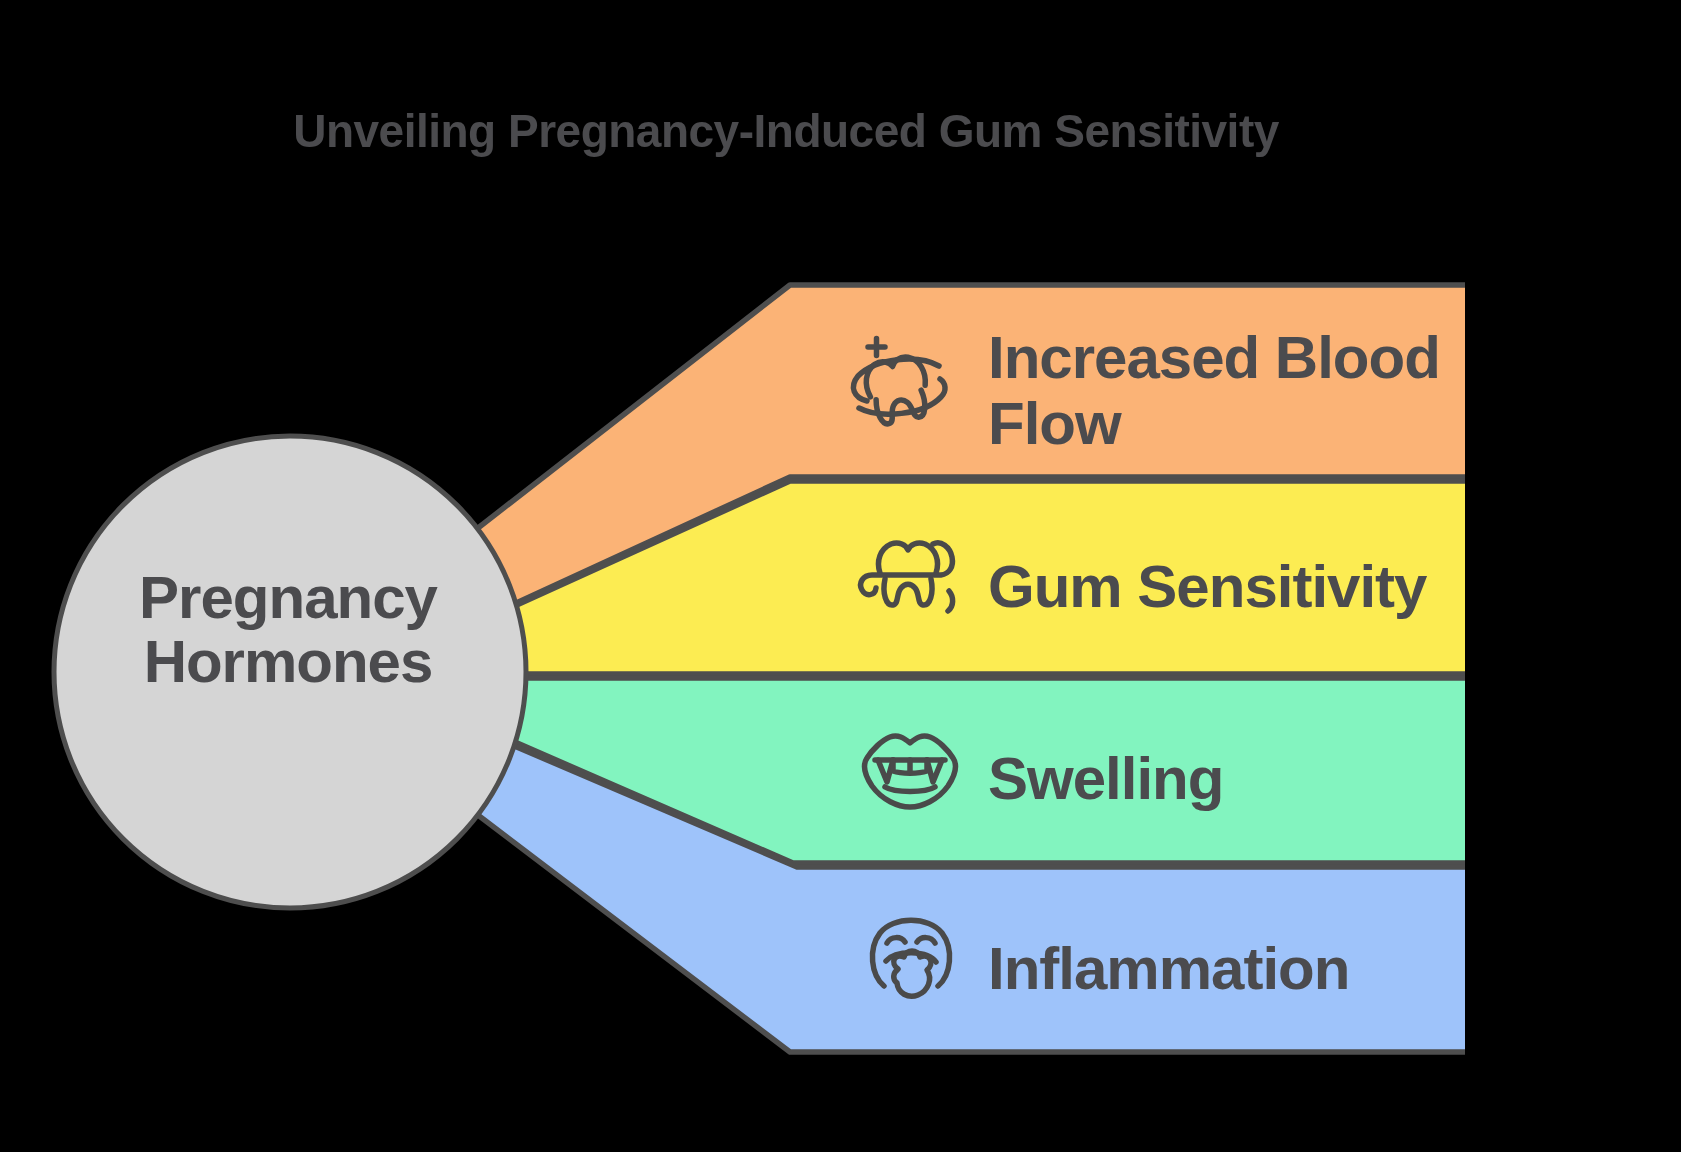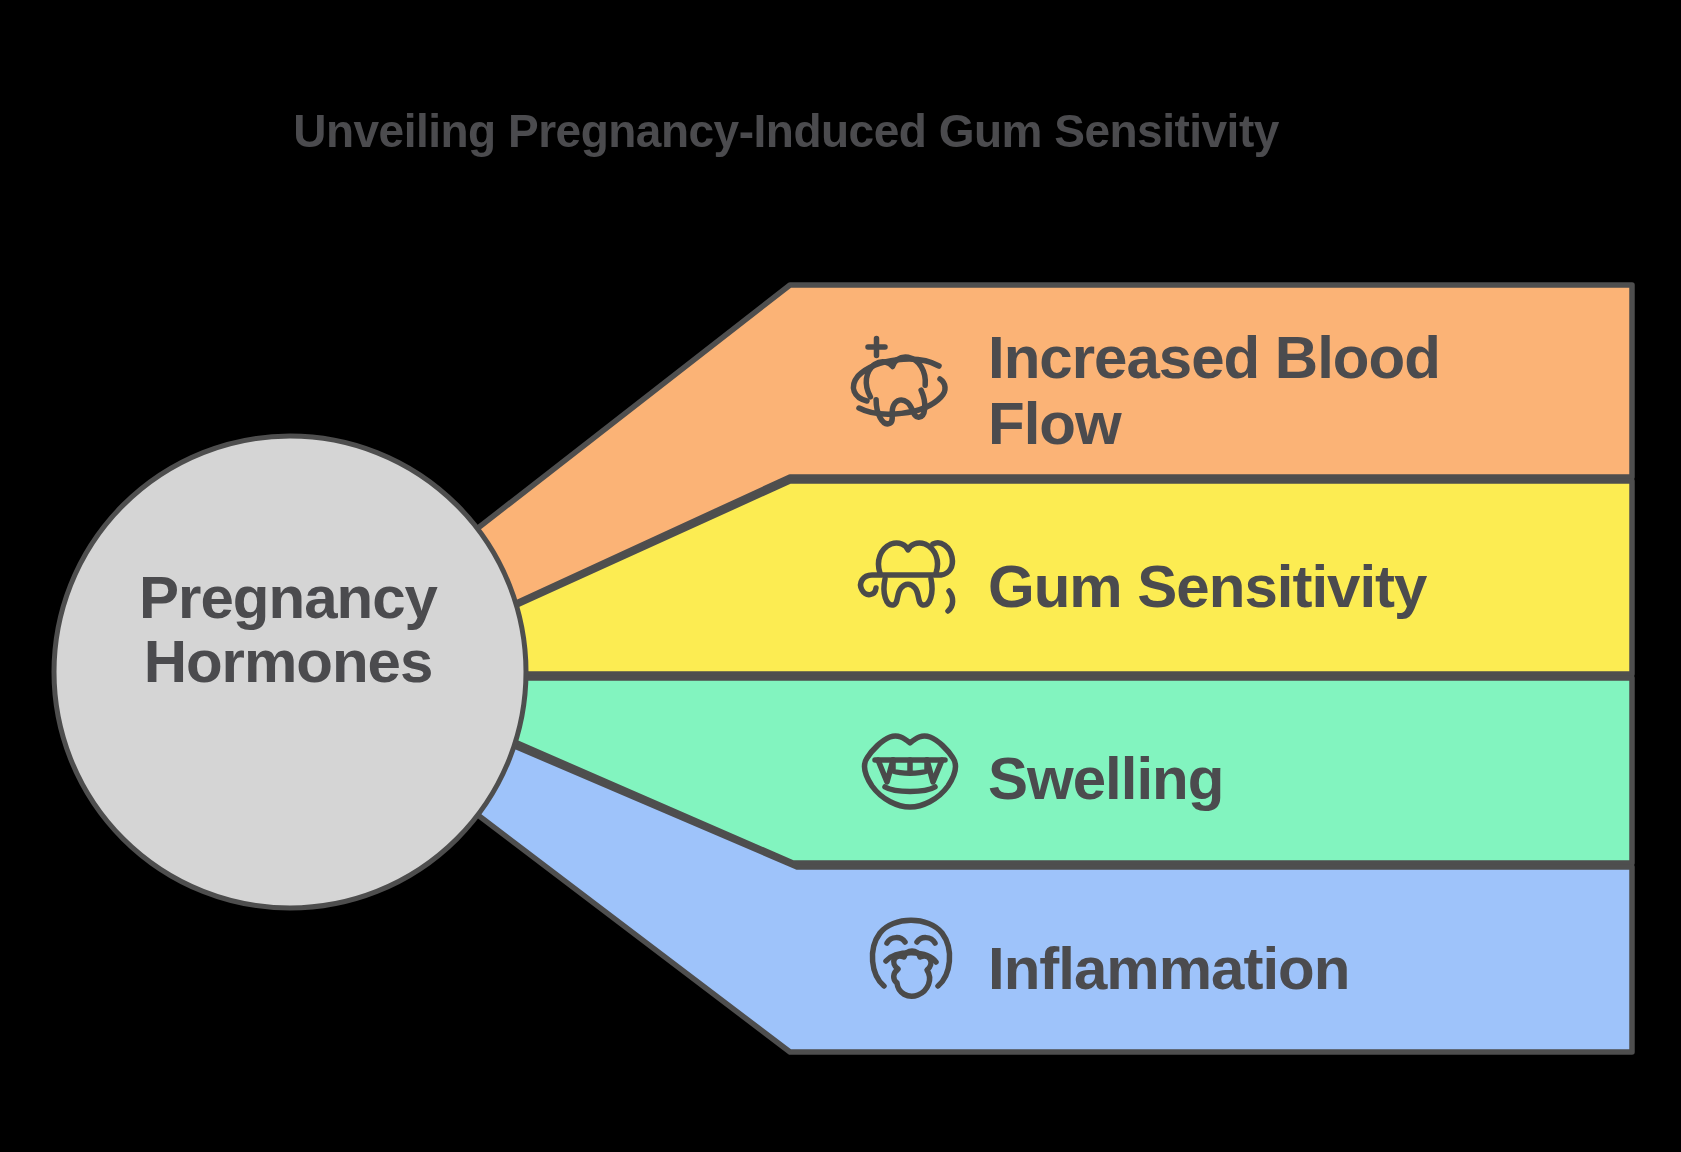--- a/index.html
+++ b/index.html
@@ -1,16 +1,16 @@
 <!DOCTYPE html>
 <html><head>
 <meta charset="utf-8">
 <style>
   html, body { margin: 0; padding: 0; background: #000000; }
-  .stage { position: relative; width: 1681px; height: 1152px; background: #000000; overflow: hidden; }
+  .stage { position: relative; width: 1465px; height: 1152px; background: #000000; overflow: hidden; }
   svg { display: block; }
   text {
     font-family: "Liberation Sans", sans-serif;
     font-weight: bold;
     fill: #4B4B4E;
   }
   .title-text { font-size: 46px; letter-spacing: -0.5px; text-anchor: middle; }
   .hub-label { font-size: 60px; letter-spacing: -1px; text-anchor: middle; }
   .band-label { font-size: 60px; letter-spacing: -1px; }
   .band { stroke: #4E4E4E; stroke-width: 5.5; stroke-linejoin: round; }

